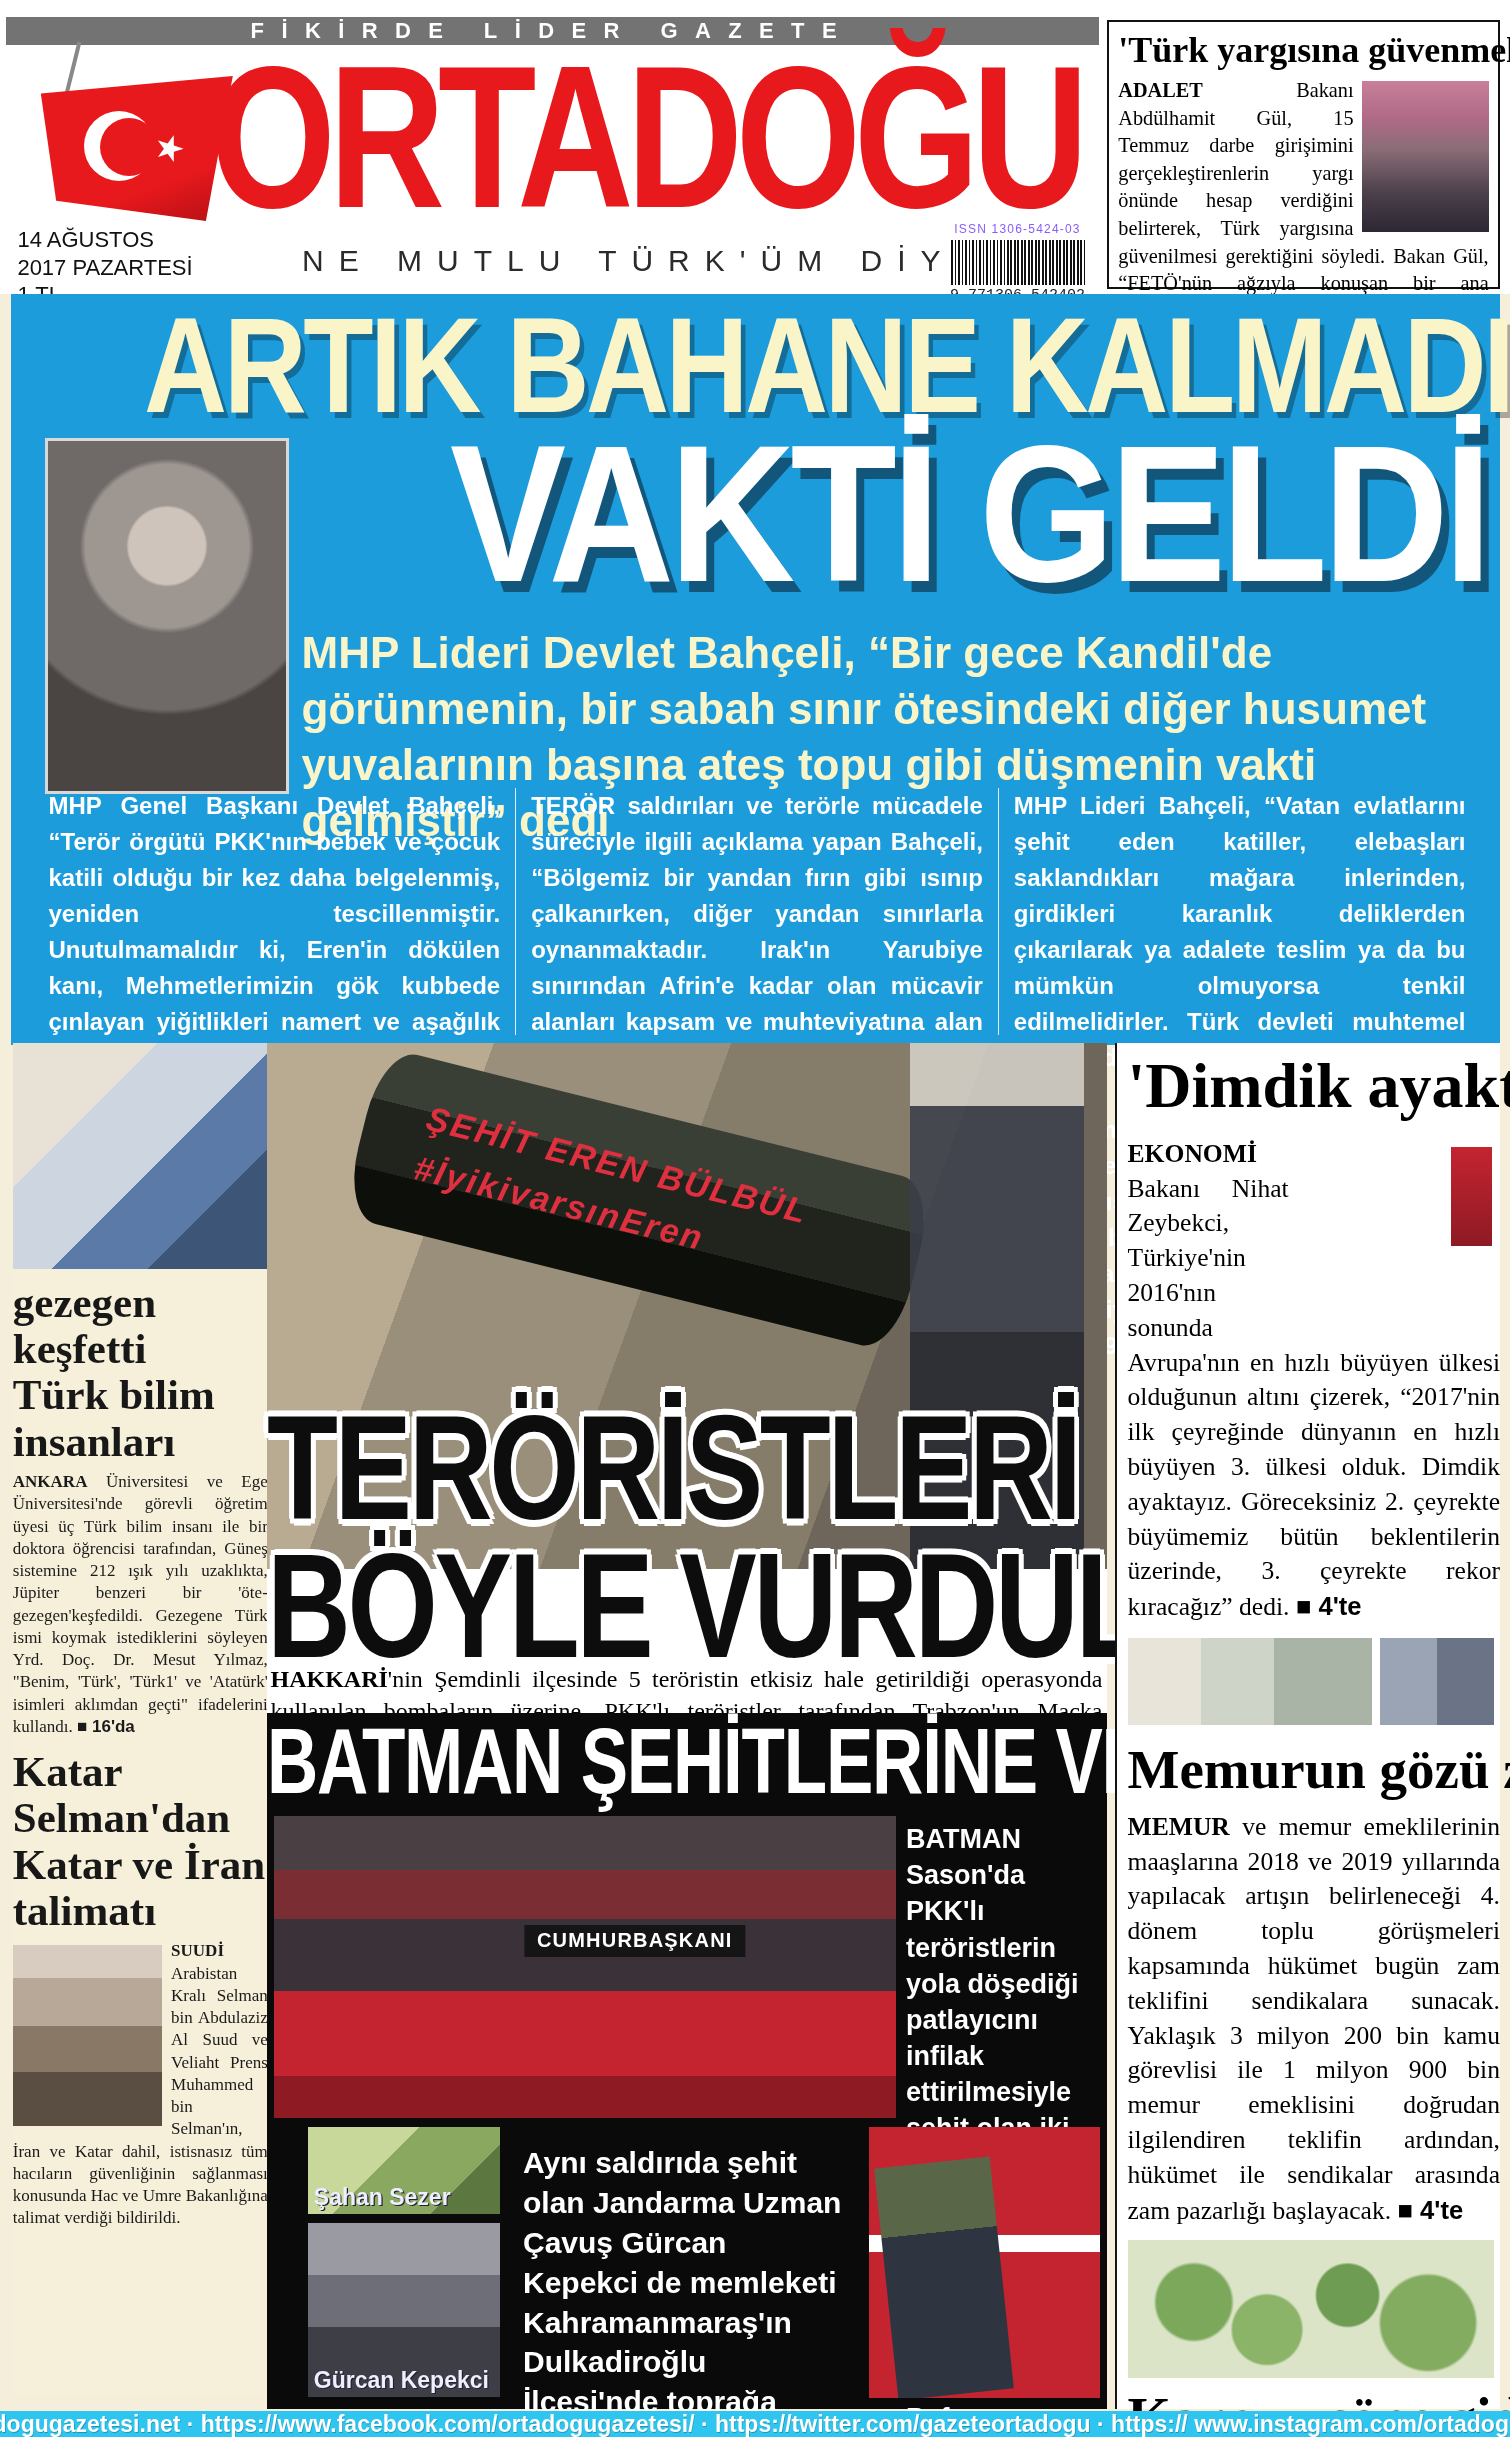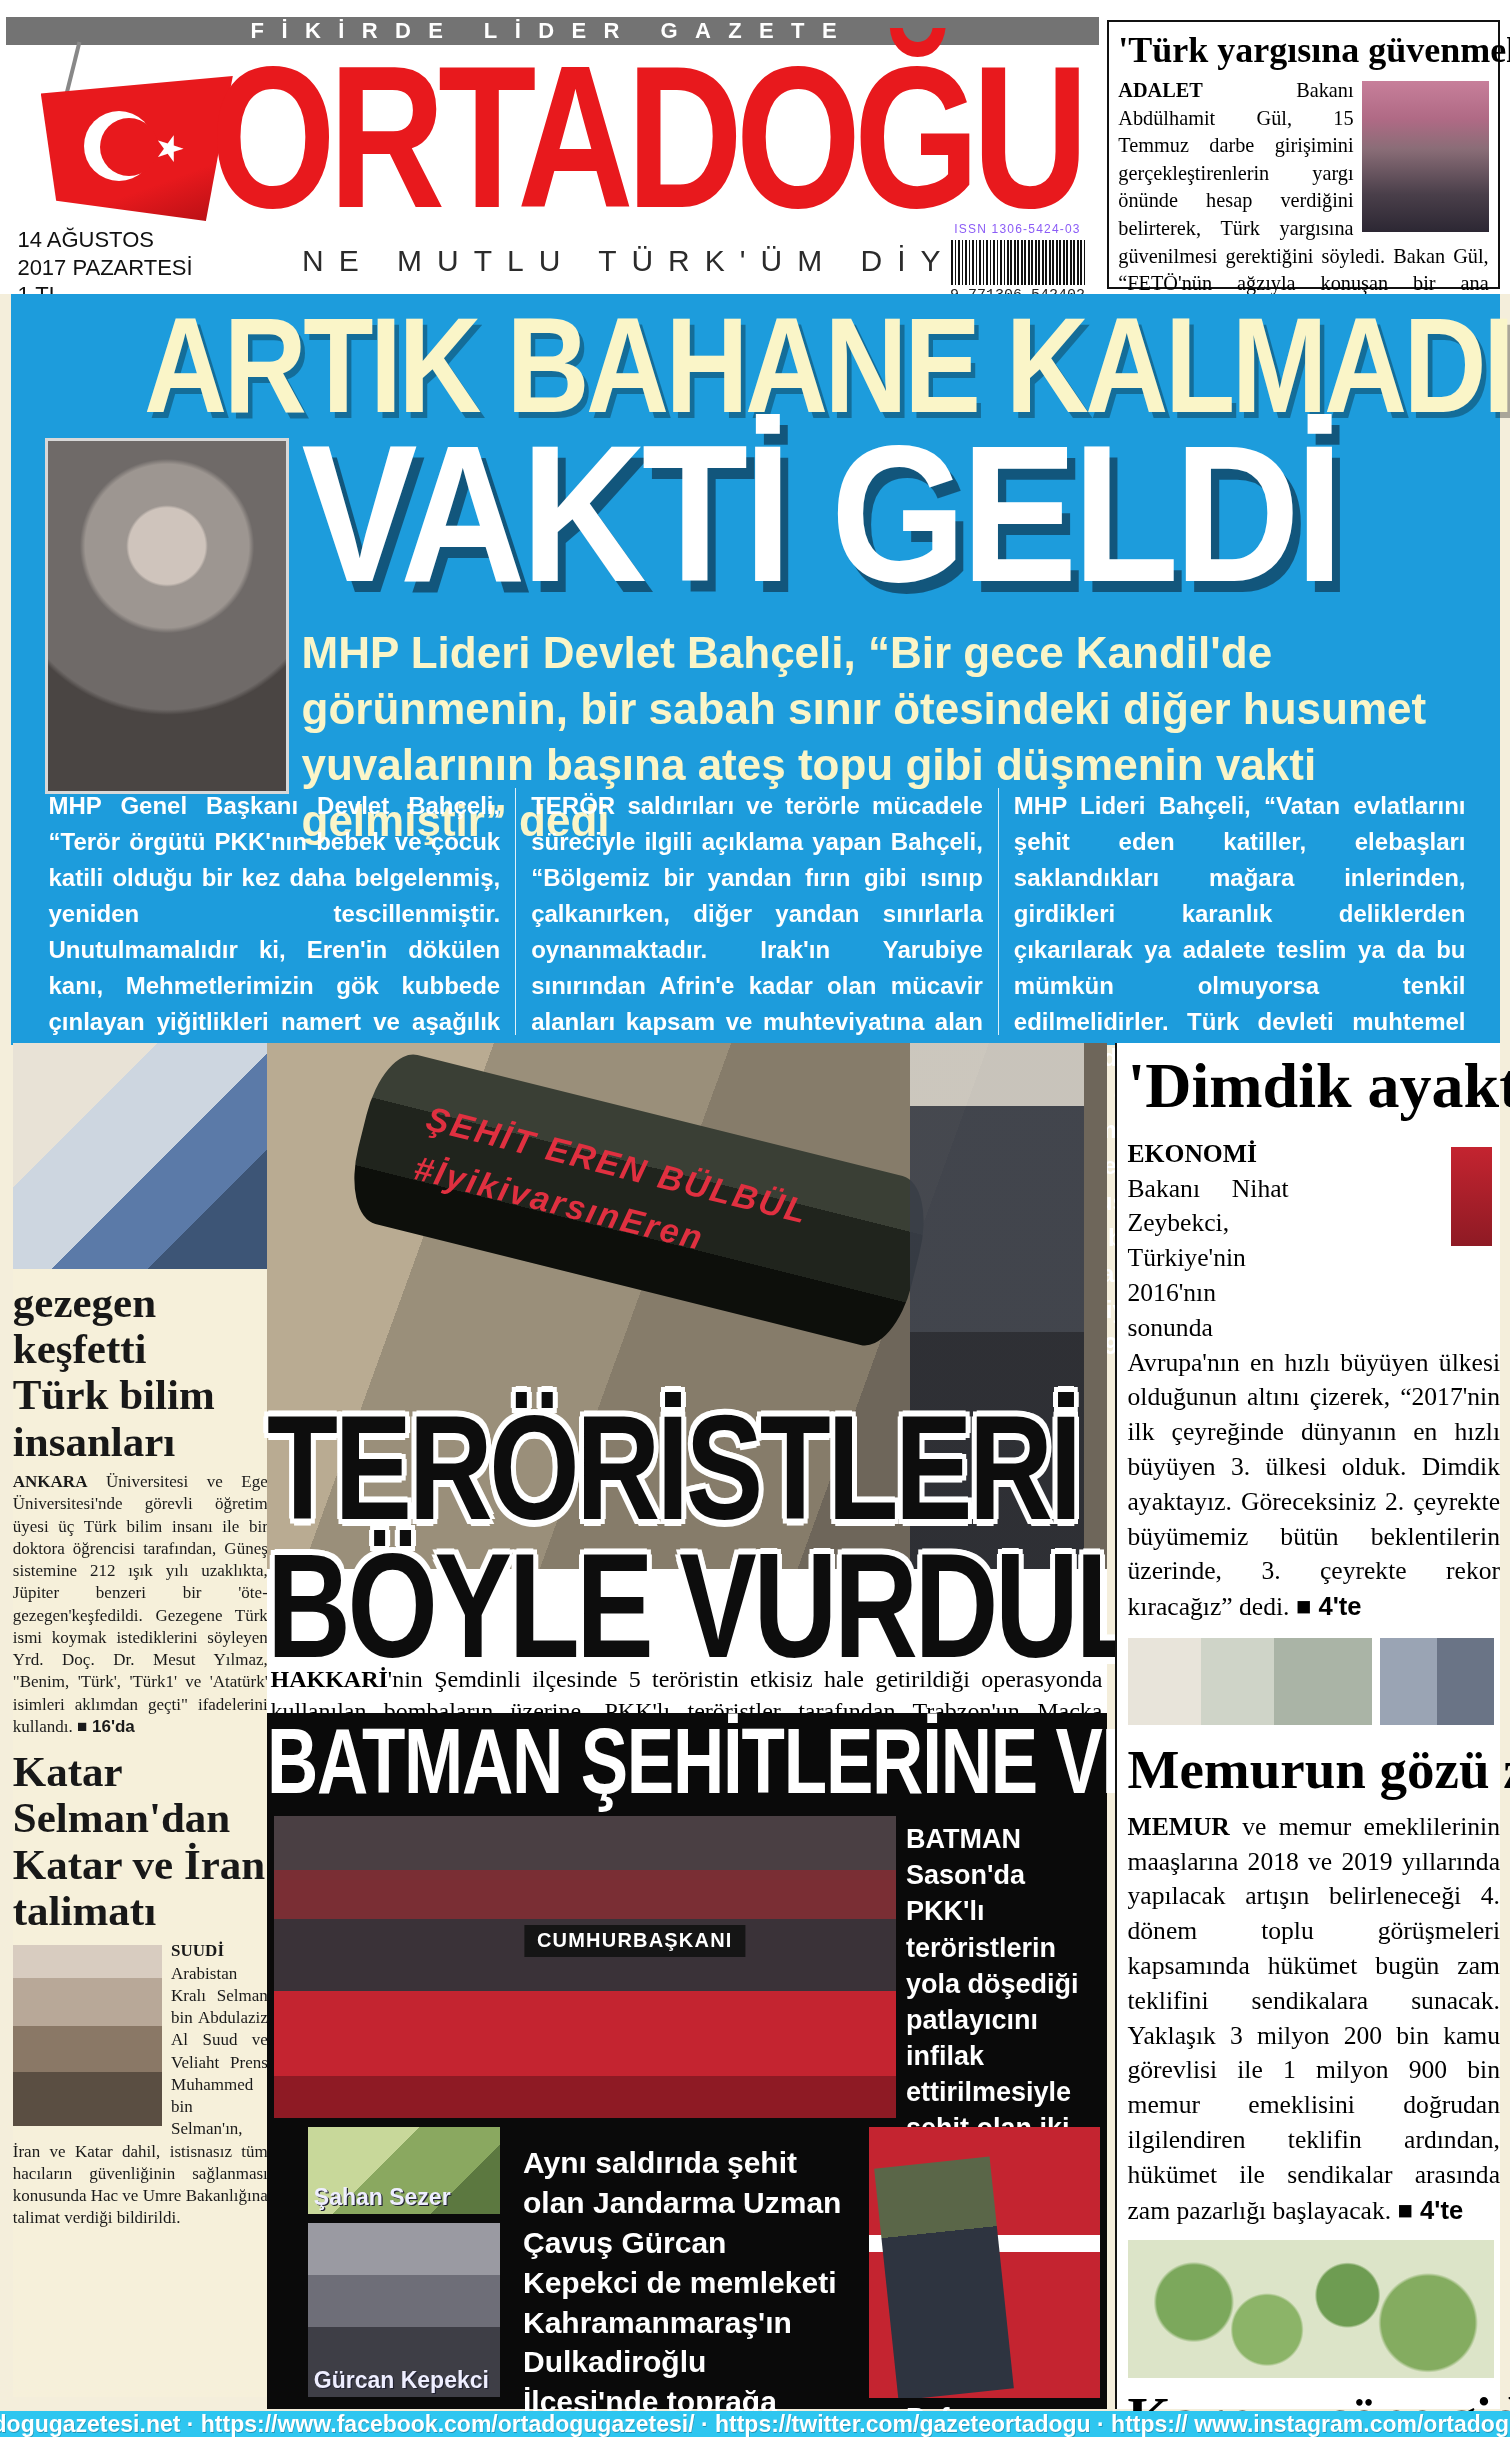--- a/index.html
+++ b/index.html
@@ -33,21 +33,21 @@
   .tr-article{position:absolute;left:1107px;top:20.3px;width:393px;height:269px;background:#fff;border:2.3px solid #111;box-sizing:border-box;padding:5.8px 9.3px;}
   .tr-article h1{margin:1.2px 0 5.8px;font-size:36px;text-align:center;font-weight:bold;white-space:nowrap;}
   .tr-article .bodywrap{font-size:20.3px;line-height:1.36;}
   .gul-photo{float:right;width:127px;height:151px;margin:3.5px 0 4.7px 8.1px;background:linear-gradient(180deg,#c77f9a 0%,#b06a85 25%,#8a6d77 45%,#4a3f4a 75%,#2c2733 100%);}
 
   
   .banner{position:absolute;left:10.5px;top:294px;width:1489px;height:751px;background:#1d9cdc;}
   .kicker{position:absolute;left:12px;top:4.7px;width:100%;text-align:right;}
   .kicker span{display:inline-block;color:#faf5c8;font-weight:bold;font-size:115px;letter-spacing:-3.5px;transform:scale(1.0,1.18);text-shadow:4.7px 4.7px 0 rgba(0,0,0,.30);white-space:nowrap;}
   .bahceli-photo{position:absolute;left:34px;top:144px;width:244px;height:356px;border:3.5px solid #d8d8d8;box-sizing:border-box;background:radial-gradient(circle at 50% 30%,#cfc4bc 0 14%,#9d9691 15% 30%,#6f6a68 32% 60%,#4a4543 62% 100%),linear-gradient(180deg,#8a8a8a,#3a3a3a);}
-  .vakti{position:absolute;left:291px;top:119px;width:1186px;text-align:left;}
+  .vakti{position:absolute;left:291px;top:119px;width:1186px;text-align:right;}
   .vakti span{display:inline-block;color:#fff;font-weight:bold;font-size:174px;letter-spacing:-4.7px;transform:scale(1.0,1.12);text-shadow:8.1px 9.3px 0 rgba(10,30,45,.55);white-space:nowrap;}
   .subhead{position:absolute;left:291px;top:331px;width:1186px;color:#faf5c8;font-weight:bold;font-size:44px;line-height:1.27;text-align:left;}
   .bannercols{position:absolute;left:23px;top:494px;width:1447px;height:247px;display:flex;}
   .bannercols .col{flex:1;color:#fff;font-weight:bold;font-size:24px;line-height:1.5;text-align:justify;padding:0 15px;}
   .bannercols .col + .col{border-left:1.7px solid rgba(255,255,255,.85);}
 
   
   .left-rail{position:absolute;left:12.8px;top:1043px;width:255px;height:1354px;background:#f6f0da;}
   .scientist-photo{width:255px;height:226px;background:linear-gradient(135deg,#e8e2d6 0 30%,#cdd6e0 30% 55%,#5b7aa8 55% 75%,#3d5576 75% 100%);}
   .lr-h{font-size:43px;font-weight:bold;line-height:1.08;margin:10.5px 0 5.8px;color:#181818;}

